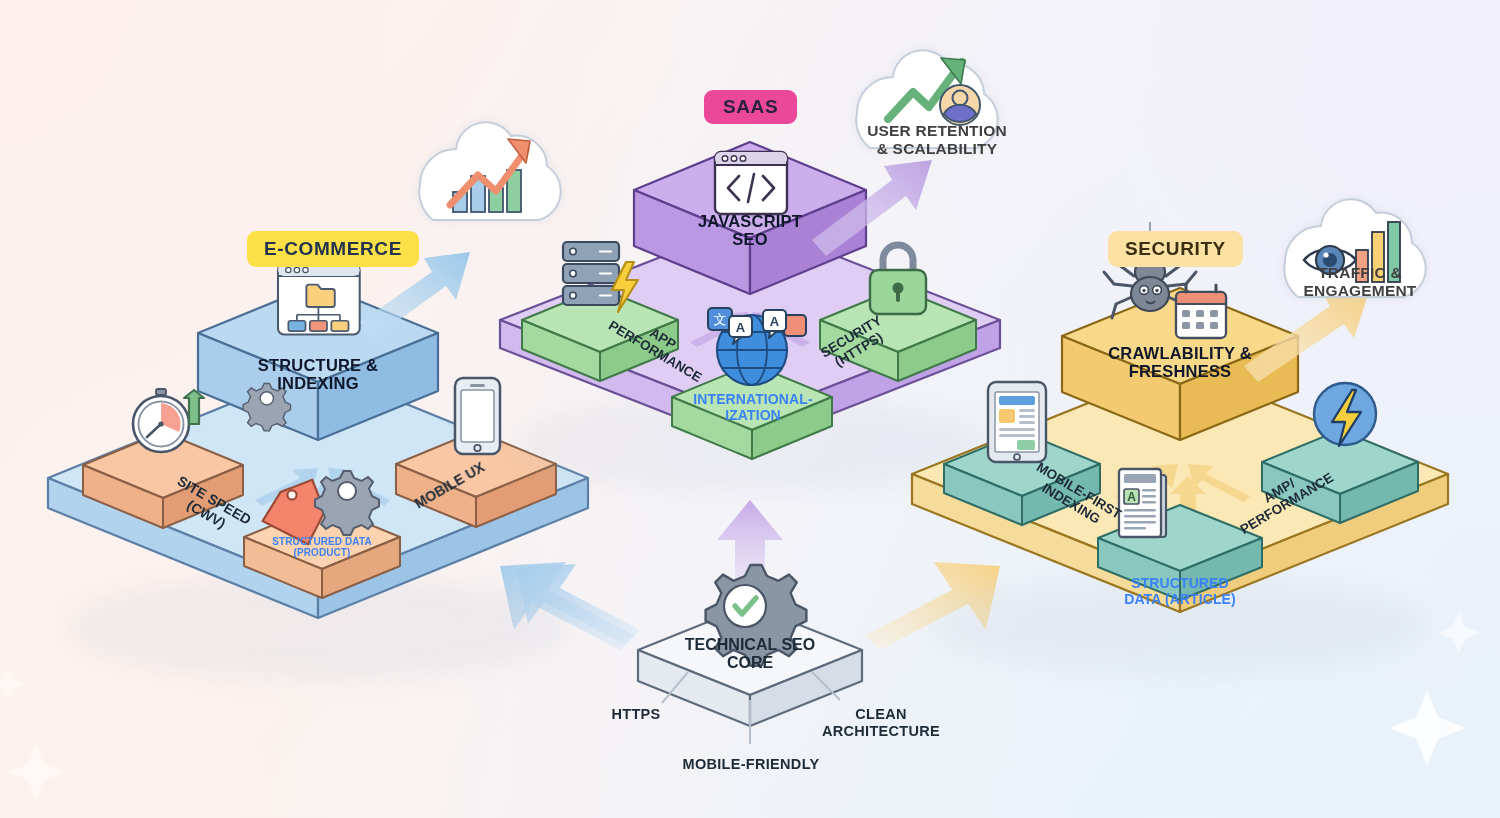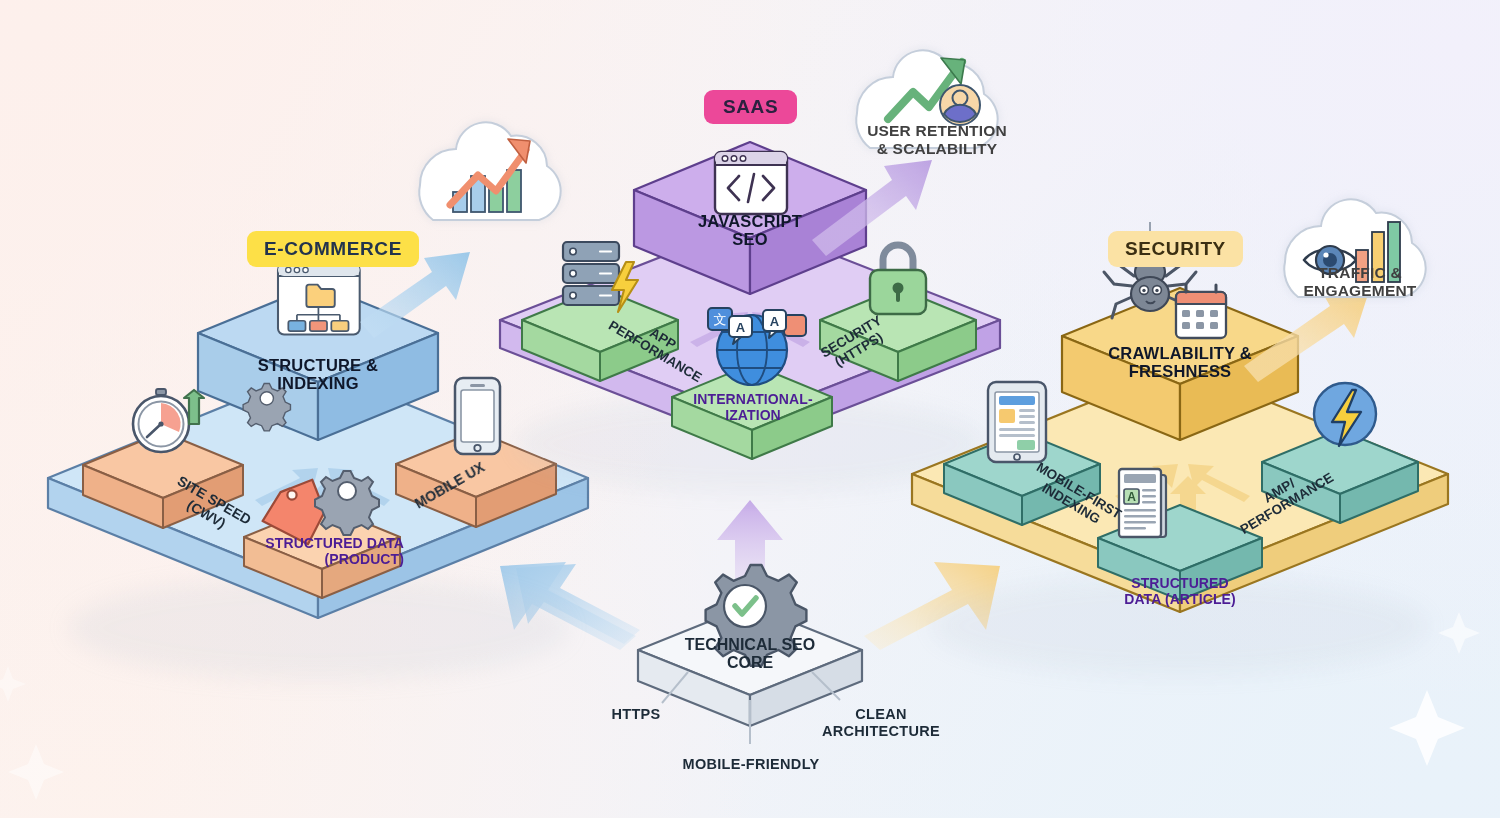--- a/index.html
+++ b/index.html
@@ -28,21 +28,21 @@
   .badge-saas{background:#ec4899;color:#2b2140;font-size:19px;padding:6px 19px;text-align:right;}
   .badge-pub{background:#fbe2a4;color:#3b2f12;font-size:19px;padding:7px 17px;}
 
   .boxlabel{
     position:absolute;text-align:center;font-weight:bold;
     color:#0f172a;line-height:1.12;letter-spacing:.2px;
     white-space:pre-line;pointer-events:none;
   }
   .tilelabel{
     position:absolute;text-align:center;font-weight:bold;
-    color:#4c1d95;line-height:1.12;letter-spacing:.1px;
+    color:#3b82f6;line-height:1.12;letter-spacing:.1px;
     white-space:pre-line;pointer-events:none;
   }
   .sidelabel{
     position:absolute;font-weight:bold;color:#1d2b38;
     line-height:1.12;text-align:center;white-space:pre-line;
     pointer-events:none;
   }
   .corelabel{
     position:absolute;text-align:center;font-weight:bold;color:#1d2b38;
     line-height:1.15;white-space:pre-line;
@@ -467,21 +467,21 @@
   </svg>
 
   <div class="badge badge-ecom" style="left:247px;top:231px;">E-COMMERCE</div>
   <div class="badge badge-saas" style="left:704px;top:90px;">SAAS</div>
   <div class="badge badge-pub" style="left:1108px;top:231px;">SECURITY</div>
 
   <div class="boxlabel" style="left:218px;top:356px;width:200px;font-size:16.5px;">STRUCTURE &amp;
 INDEXING</div>
   <div class="sidelabel" style="left:140px;top:492px;width:140px;font-size:14px;transform:rotate(30deg);transform-origin:50% 50%;">SITE SPEED
 (CWV)</div>
-  <div class="tilelabel" style="left:240px;top:536px;width:164px;font-size:14px;text-align:right;">STRUCTURED DATA
+  <div class="tilelabel" style="left:240px;top:536px;width:164px;font-size:10px;">STRUCTURED DATA
 (PRODUCT)</div>
   <div class="sidelabel" style="left:380px;top:478px;width:140px;font-size:14px;transform:rotate(-30deg);transform-origin:50% 50%;">MOBILE UX</div>
 
   <div class="boxlabel" style="left:660px;top:212px;width:180px;font-size:16.5px;">JAVASCRIPT
 SEO</div>
   <div class="sidelabel" style="left:584px;top:330px;width:150px;font-size:13.5px;transform:rotate(31deg);transform-origin:50% 50%;">APP
 PERFORMANCE</div>
   <div class="tilelabel" style="left:680px;top:392px;width:146px;font-size:14px;">INTERNATIONAL-
 IZATION</div>
   <div class="sidelabel" style="left:790px;top:328px;width:130px;font-size:13.5px;transform:rotate(-31deg);transform-origin:50% 50%;">SECURITY

